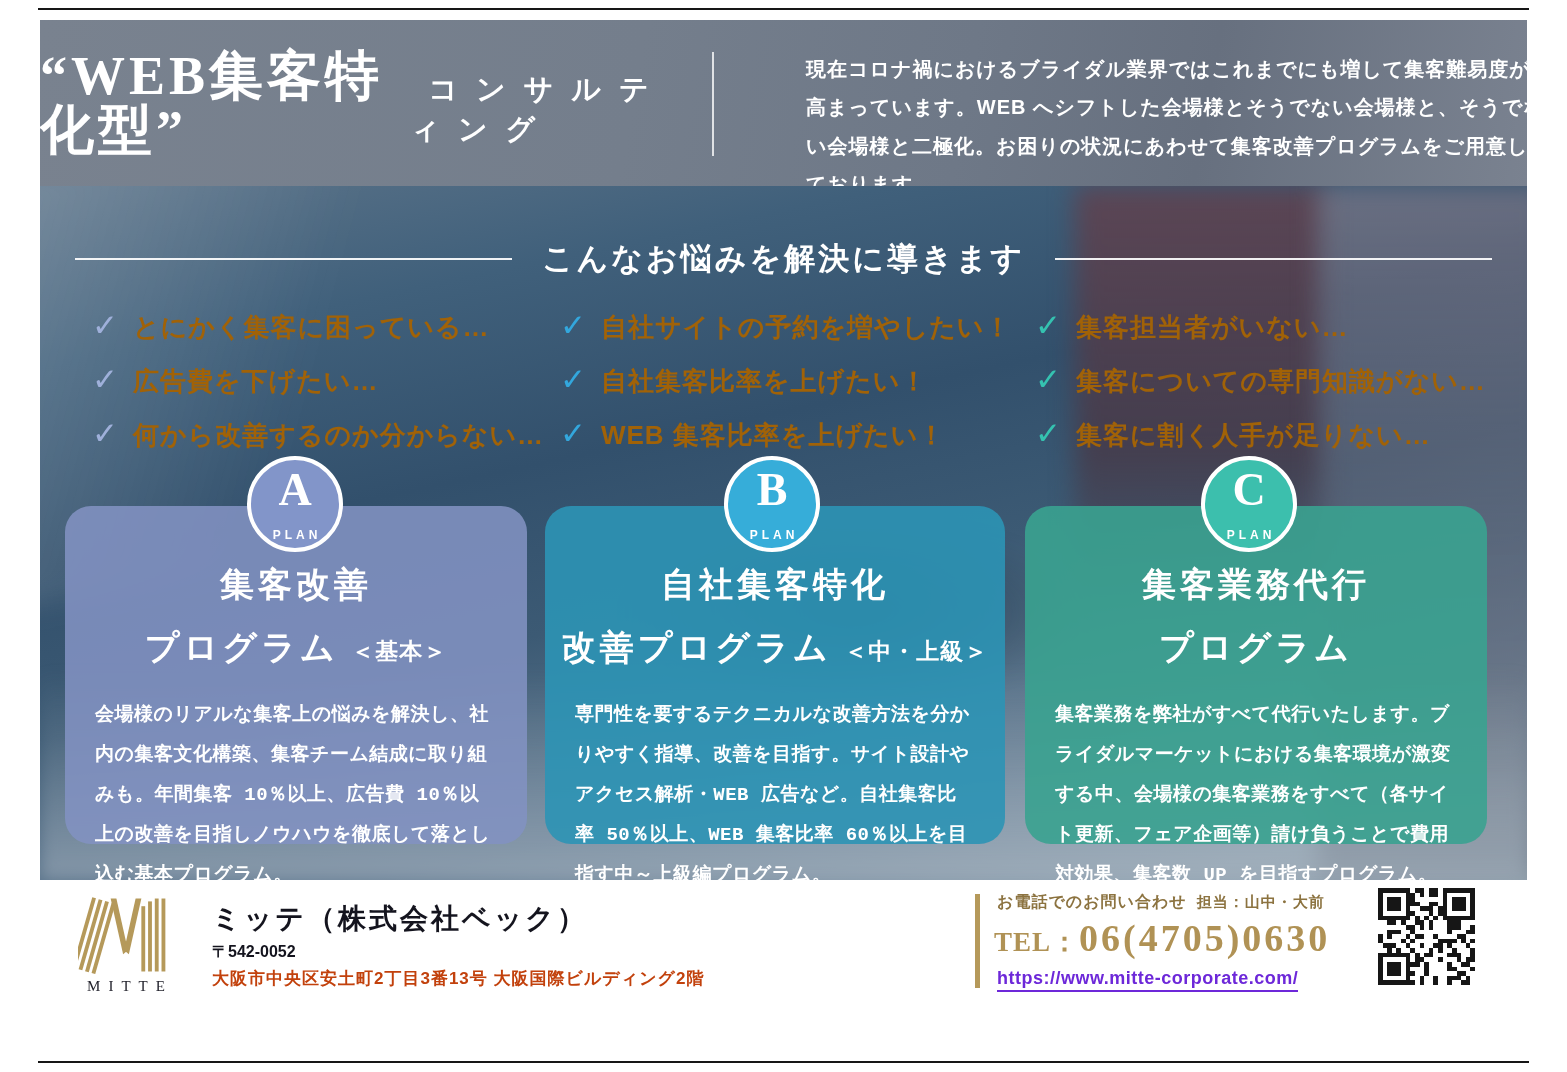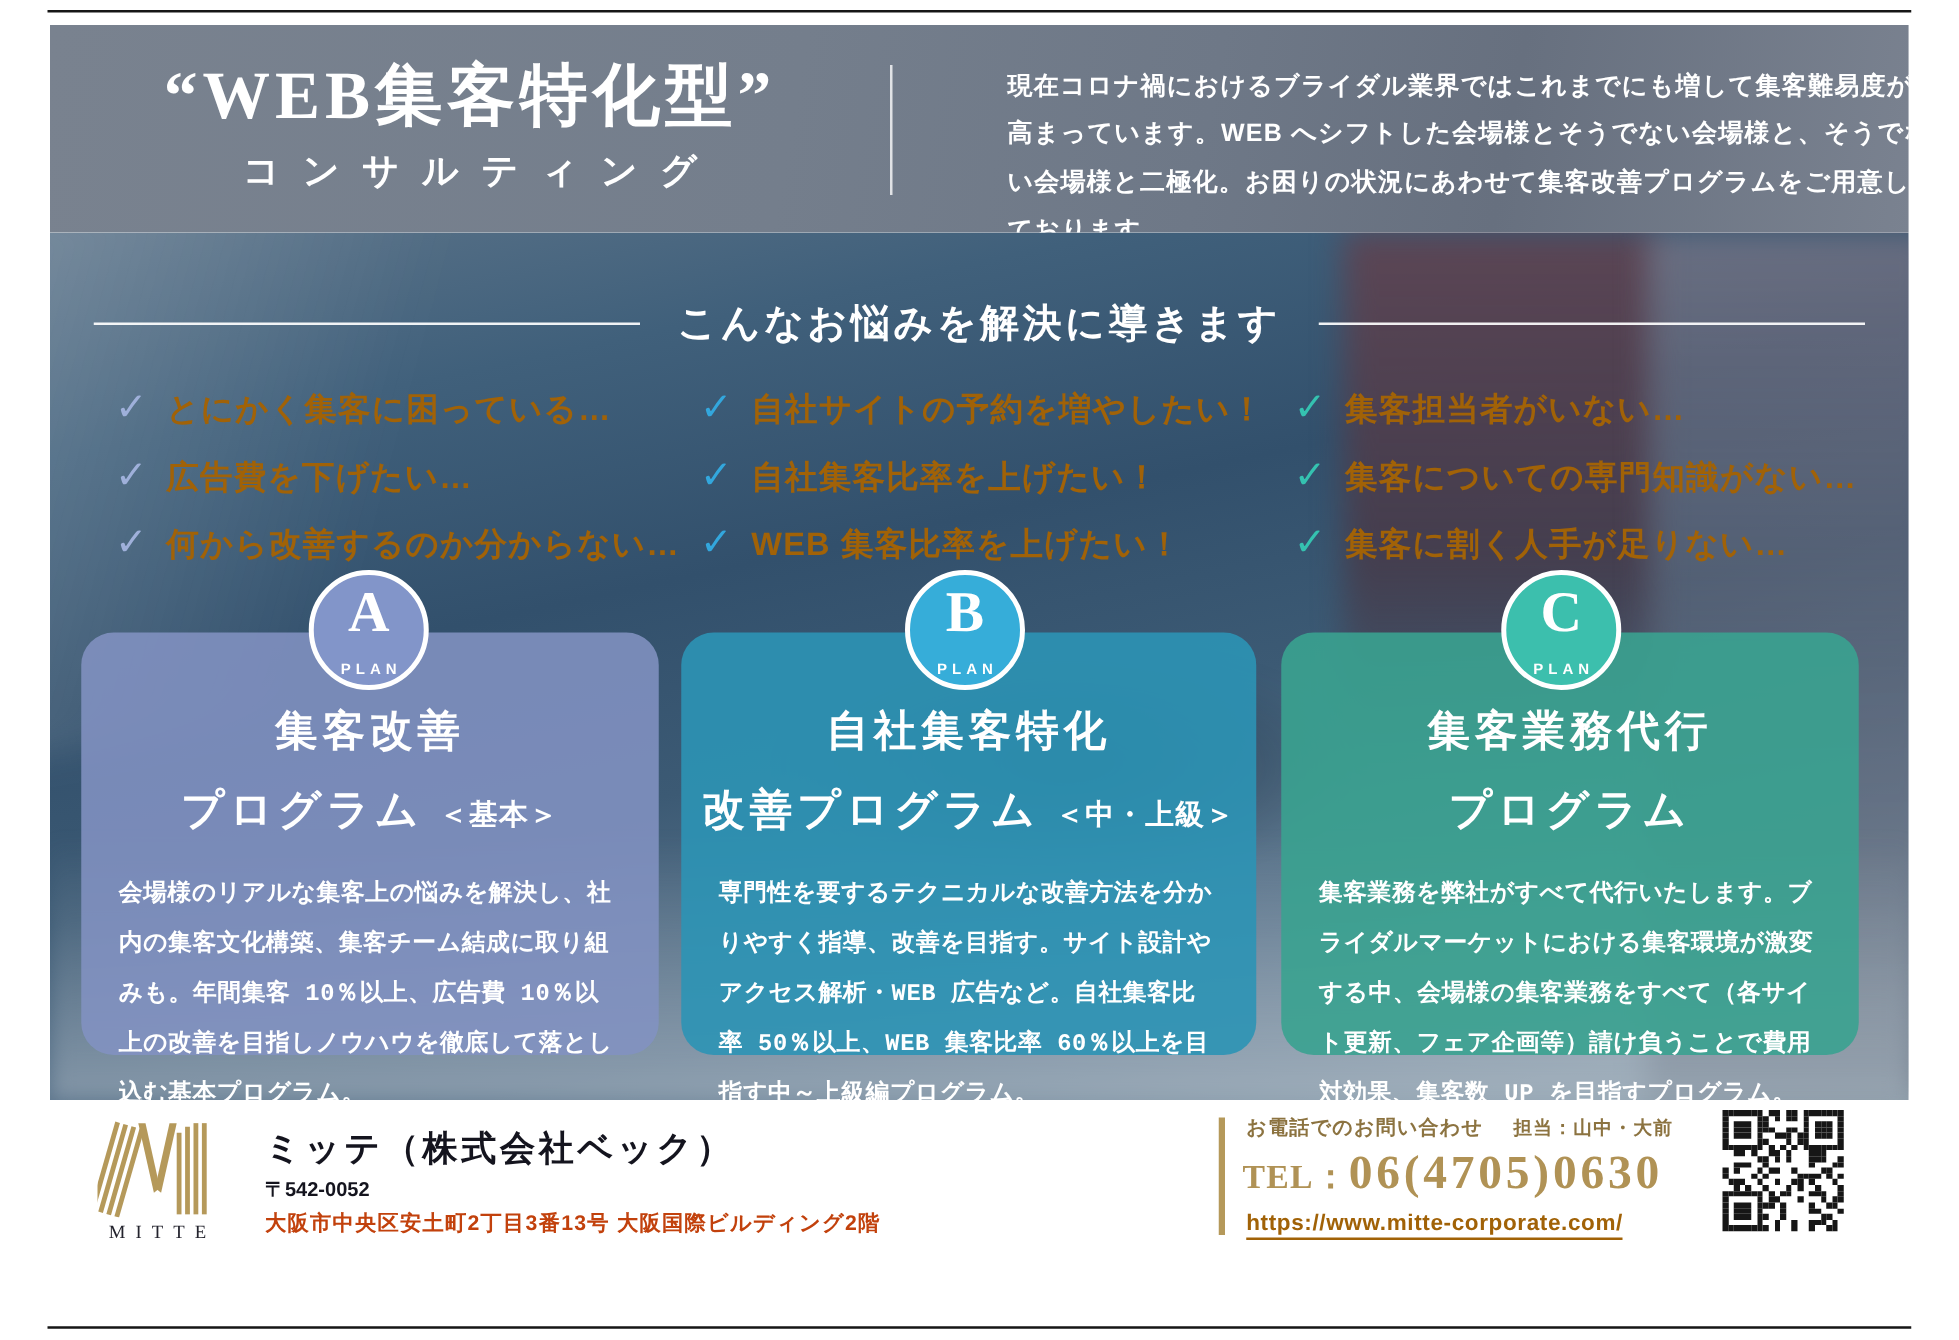--- a/index.html
+++ b/index.html
@@ -9,21 +9,21 @@
 
   .page-rule{position:absolute;left:38px;width:1491px;height:2px;background:#161616;}
   #rule-top{top:8px;} #rule-bottom{top:1061px;}
 
   #flyer{position:absolute;left:40px;top:20px;width:1487px;height:1031px;overflow:hidden;}
 
   
   #header-band{position:absolute;left:0;top:0;width:100%;height:166px;
     background:linear-gradient(100deg,#79828f 0%,#747e8c 40%,#6e7887 62%,#67707f 78%,#7a8290 100%);}
   #title-block{position:absolute;left:0;top:0;width:672px;height:166px;
-    display:flex;flex-direction:column;align-items:center;justify-content:center;color:#fff;}
+    display:flex;flex-direction:row;align-items:center;justify-content:center;color:#fff;}
   #main-title{font-size:54px;font-weight:bold;letter-spacing:4px;line-height:1;}
   #sub-title{font-size:29px;font-weight:bold;letter-spacing:18px;margin-top:14px;text-indent:18px;}
   #header-divider{position:absolute;left:672px;top:32px;width:2px;height:104px;background:rgba(255,255,255,.78);}
   #header-desc{position:absolute;left:718px;top:30px;width:742px;color:#fff;
     font-size:20px;font-weight:bold;line-height:1.92;letter-spacing:1px;margin-left:48px;}
 
   
   #photo{position:absolute;left:0;top:166px;width:100%;height:694px;overflow:hidden;}
   .ph{position:absolute;pointer-events:none;}
   #ph-base{inset:0;background:linear-gradient(168deg,#5b7389 0%,#40607b 18%,#32506c 38%,#3c5a74 55%,#677f95 76%,#93a5b3 92%,#9aabb7 100%);}
@@ -70,21 +70,21 @@
   #footer{position:absolute;left:0;bottom:0;width:100%;height:171px;background:#ffffff;}
   #logo-mark{position:absolute;left:38px;top:16px;width:96px;height:78px;}
   #logo-text{position:absolute;left:30px;top:98px;width:112px;text-align:center;
     font-size:15px;letter-spacing:8px;text-indent:8px;color:#23232d;}
   #company-name{position:absolute;left:172px;top:20px;font-size:28px;font-weight:bold;letter-spacing:3px;color:#14141e;}
   #postal-code{position:absolute;left:172px;top:62px;font-size:16px;font-weight:bold;color:#14141e;}
   #address{position:absolute;left:172px;top:87px;font-size:17px;font-weight:bold;letter-spacing:1px;color:#c2410c;}
 
   #gold-bar{position:absolute;left:935px;top:14px;width:5px;height:94px;}
   #contact-label{position:absolute;left:957px;top:12px;font-size:16px;font-weight:bold;letter-spacing:1px;}
-  #contact-person{font-size:15px;margin-left:24px;}
+  #contact-person{font-size:15px;margin-left:10px;}
   #tel-line{position:absolute;left:954px;top:36px;white-space:nowrap;}
   #tel-label{font-size:27px;letter-spacing:1px;font-weight:bold;margin-top:44px;}
   #tel-number{font-size:38px;letter-spacing:3px;font-weight:bold;}
   #url-link{position:absolute;left:957px;top:88px;font-size:18px;font-weight:bold;letter-spacing:.5px;
     padding-bottom:1px;border-bottom:2px solid;}
 
   #qr-code{position:absolute;left:1338px;top:8px;width:97px;height:97px;background:#fff;
     display:grid;grid-template-columns:repeat(21,1fr);grid-template-rows:repeat(21,1fr);}
   #qr-code .qm{background:#161616;}
 </style>
@@ -226,21 +226,21 @@
     <div id="postal-code">〒542-0052</div>
     <div id="address">大阪市中央区安土町2丁目3番13号 大阪国際ビルディング2階</div>
 
     <div id="gold-bar" style="background: rgb(181, 153, 90);"></div>
     <div id="contact-label" style="color: rgb(140, 115, 64);">
       <span>お電話でのお問い合わせ</span><span id="contact-person">担当：山中・大前</span>
     </div>
     <div id="tel-line" class="serif" style="color: rgb(176, 146, 85);">
       <span id="tel-label">TEL：</span><span id="tel-number">06(4705)0630</span>
     </div>
-    <div id="url-link" style="color: #a16207;">https://www.mitte-corporate.com/</div>
+    <div id="url-link" style="color: #6d28d9;">https://www.mitte-corporate.com/</div>
 
     <div id="qr-code">
         <div class="qm"></div>
         <div class="qm"></div>
         <div class="qm"></div>
         <div class="qm"></div>
         <div class="qm"></div>
         <div class="qm"></div>
         <div class="qm"></div>
         <div></div>

